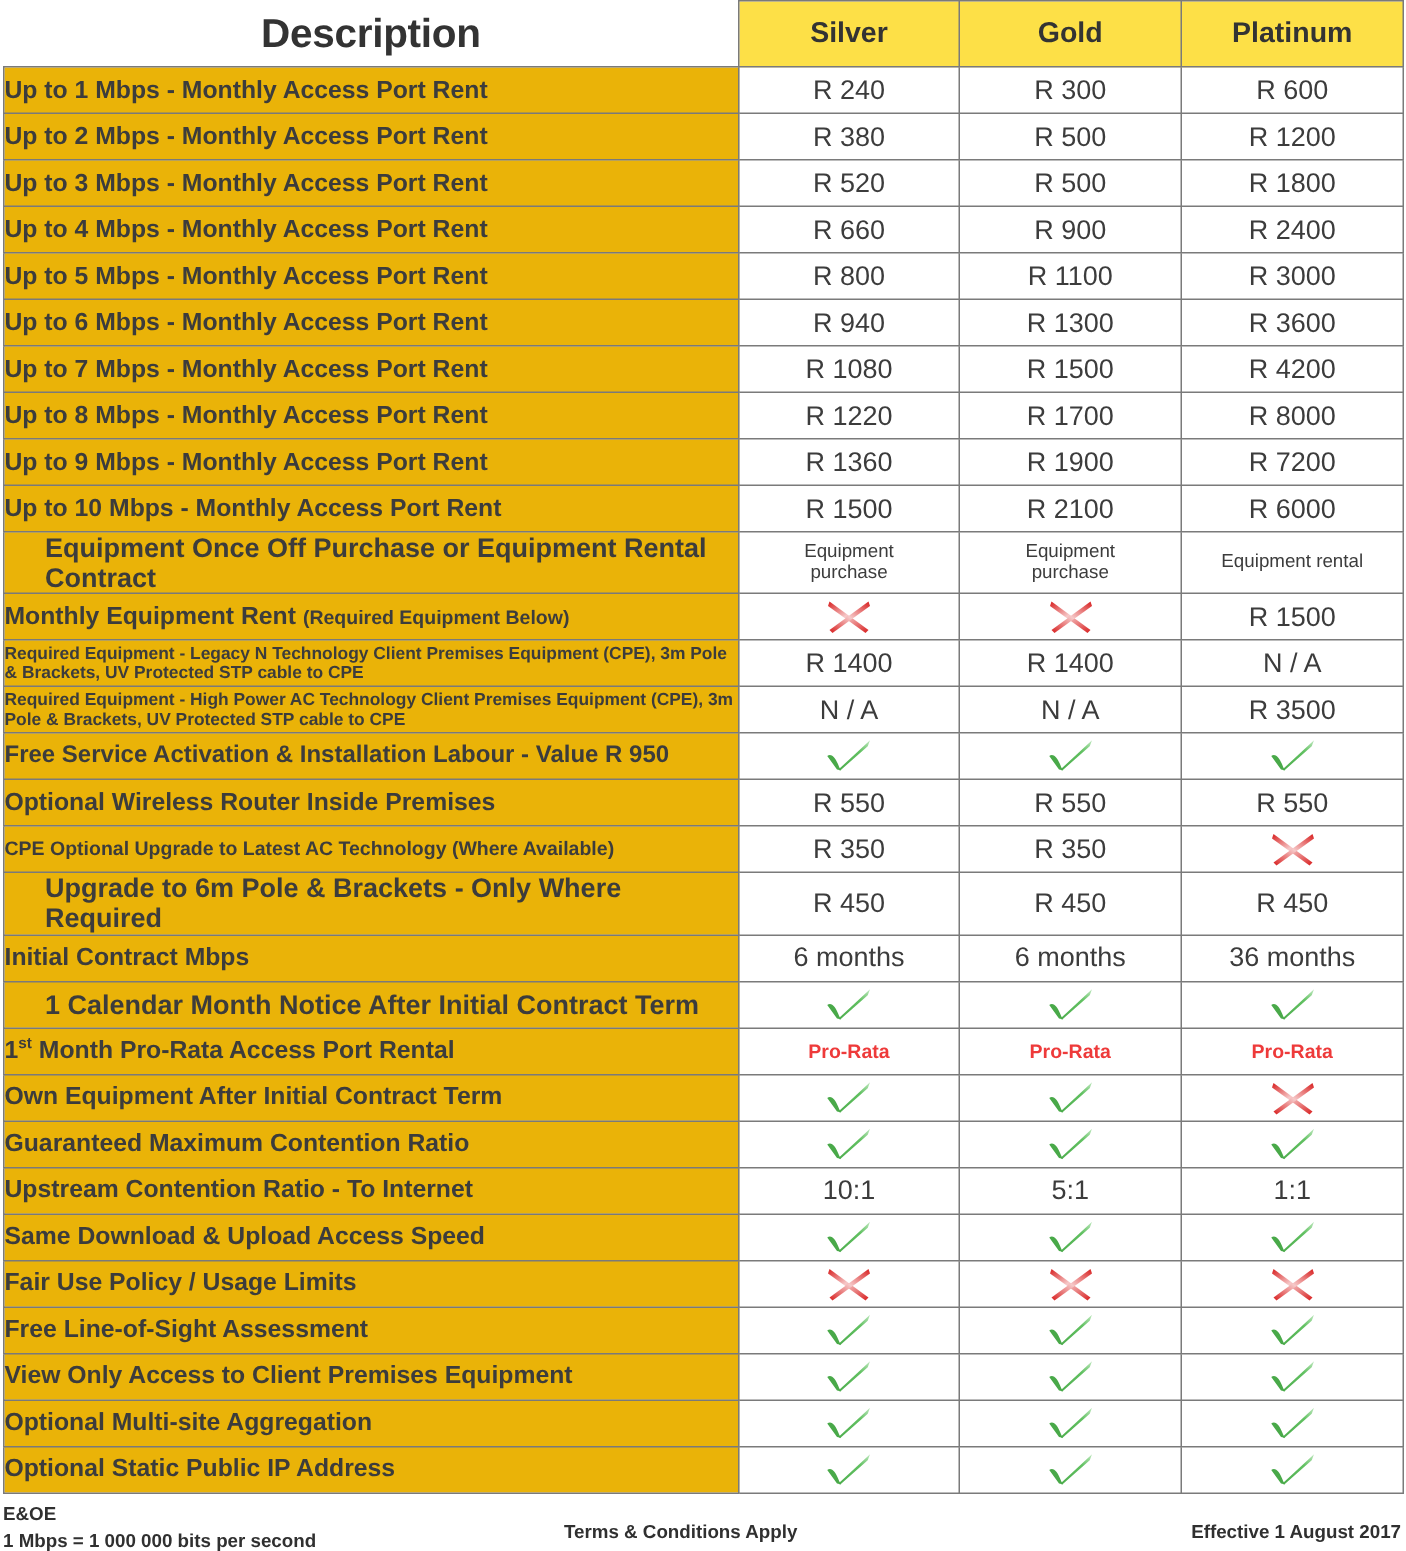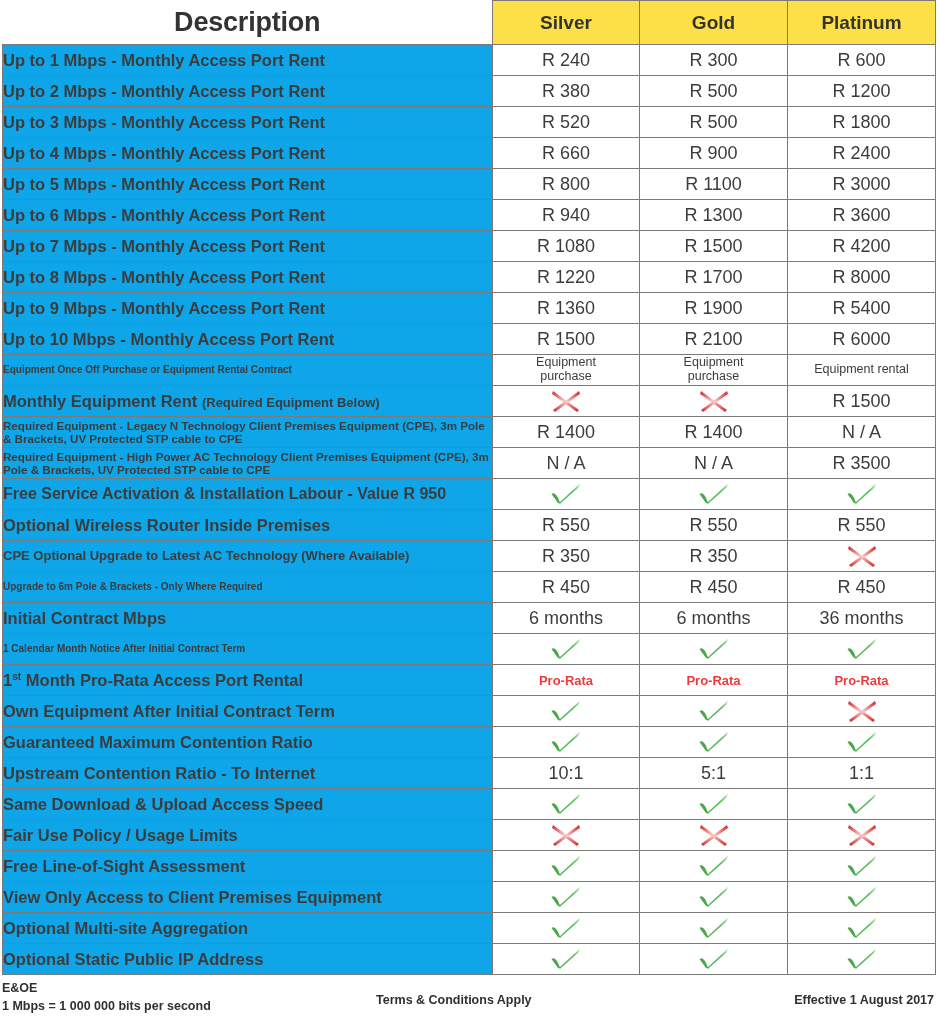--- a/index.html
+++ b/index.html
@@ -56,28 +56,28 @@
     background: #fde047;
     text-align: center;
     font-size: 19px;
     font-weight: bold;
     color: #333333;
     height: 44px;
   }
 
   
   .desc {
-    background: #0ea5e9;
+    background: #eab308;
     padding: 0 0 0 10px;
     font-weight: bold;
     color: #3c3c3c;
     line-height: 1.12;
   }
   .desc.sz-lg   { font-size: 16.5px; }
-  .desc.sz-md   { font-size: 10px; }
+  .desc.sz-md   { font-size: 18px; padding-left: 27px; }
   .desc.sz-sm   { font-size: 13px; }
   .desc.sz-xs   { font-size: 11.6px; }
 
   .desc .sub {
     font-size: 13px;
     font-weight: bold;
   }
   .desc sup {
     font-size: 0.62em;
     vertical-align: super;
@@ -208,21 +208,21 @@
         <tr class="r-std">
           <td class="desc sz-lg">Up to 8 Mbps - Monthly Access Port Rent</td>
           <td class="val">R 1220</td>
           <td class="val">R 1700</td>
           <td class="val">R 8000</td>
         </tr>
         <tr class="r-std">
           <td class="desc sz-lg">Up to 9 Mbps - Monthly Access Port Rent</td>
           <td class="val">R 1360</td>
           <td class="val">R 1900</td>
-          <td class="val">R 5400</td>
+          <td class="val">R 7200</td>
         </tr>
         <tr class="r-std">
           <td class="desc sz-lg">Up to 10 Mbps - Monthly Access Port Rent</td>
           <td class="val">R 1500</td>
           <td class="val">R 2100</td>
           <td class="val">R 6000</td>
         </tr>
         <tr class="r-std">
           <td class="desc sz-md">Equipment Once Off Purchase or Equipment Rental Contract</td>
           <td class="val small">Equipment<br>purchase</td>

